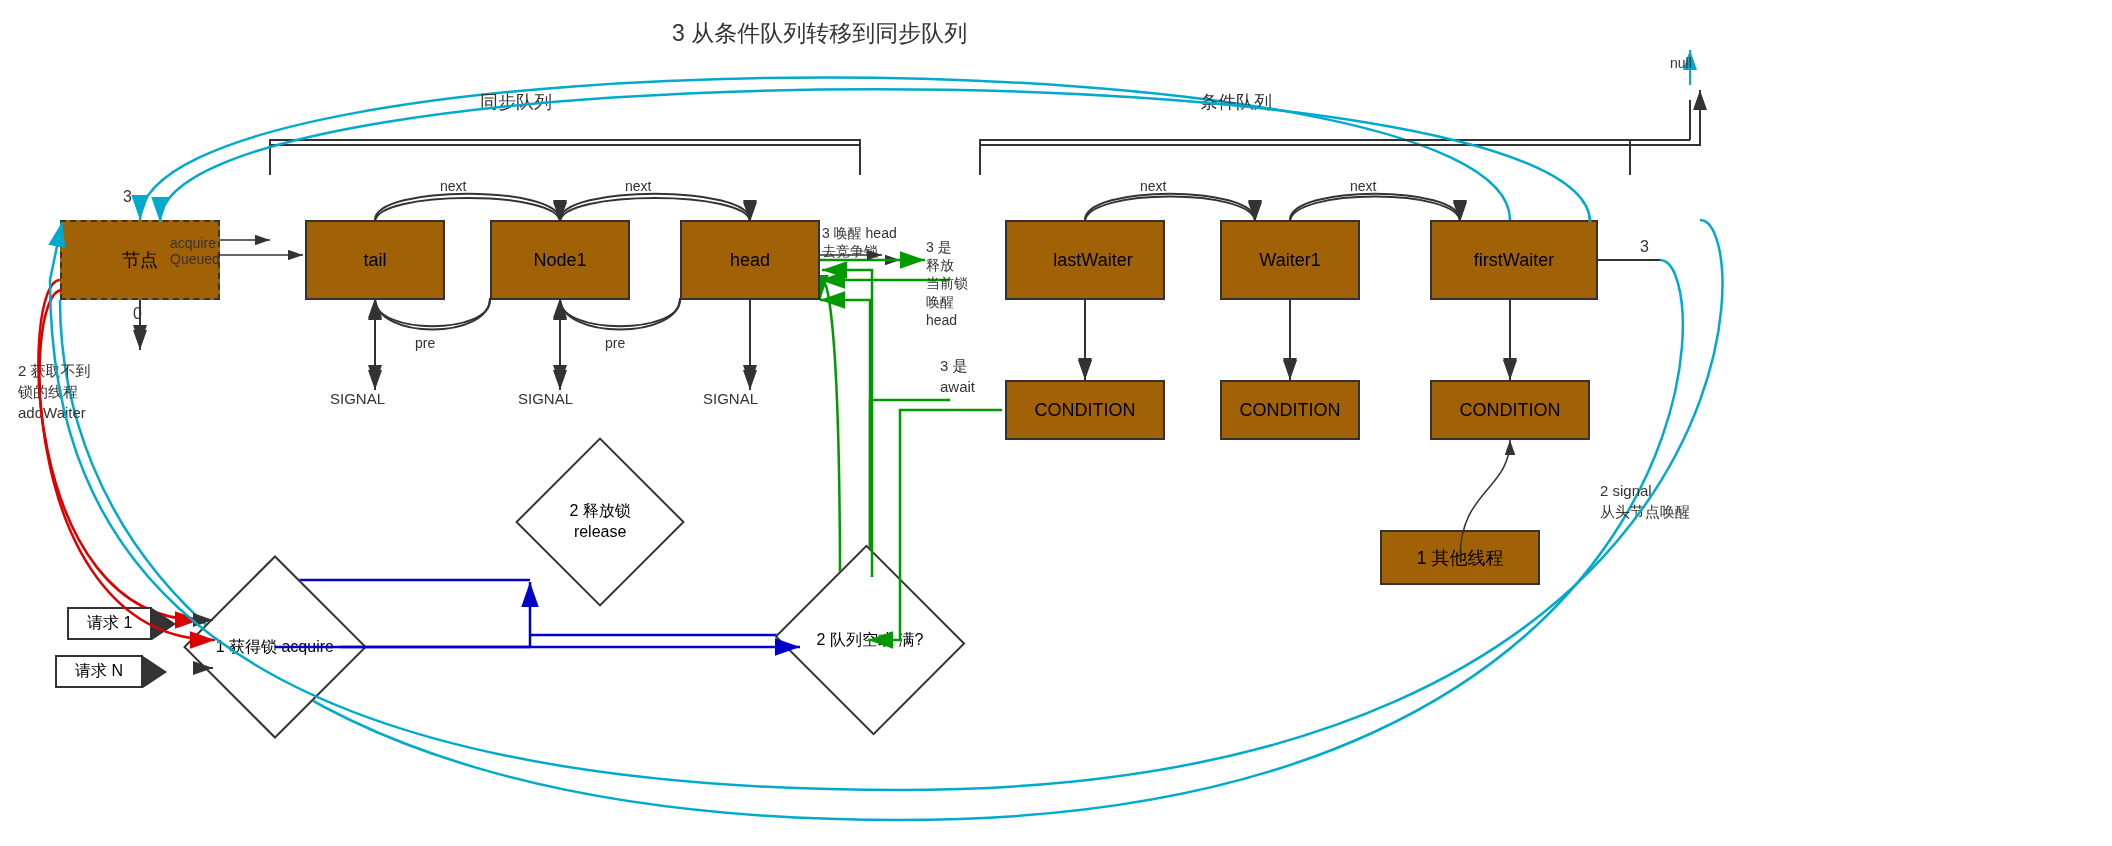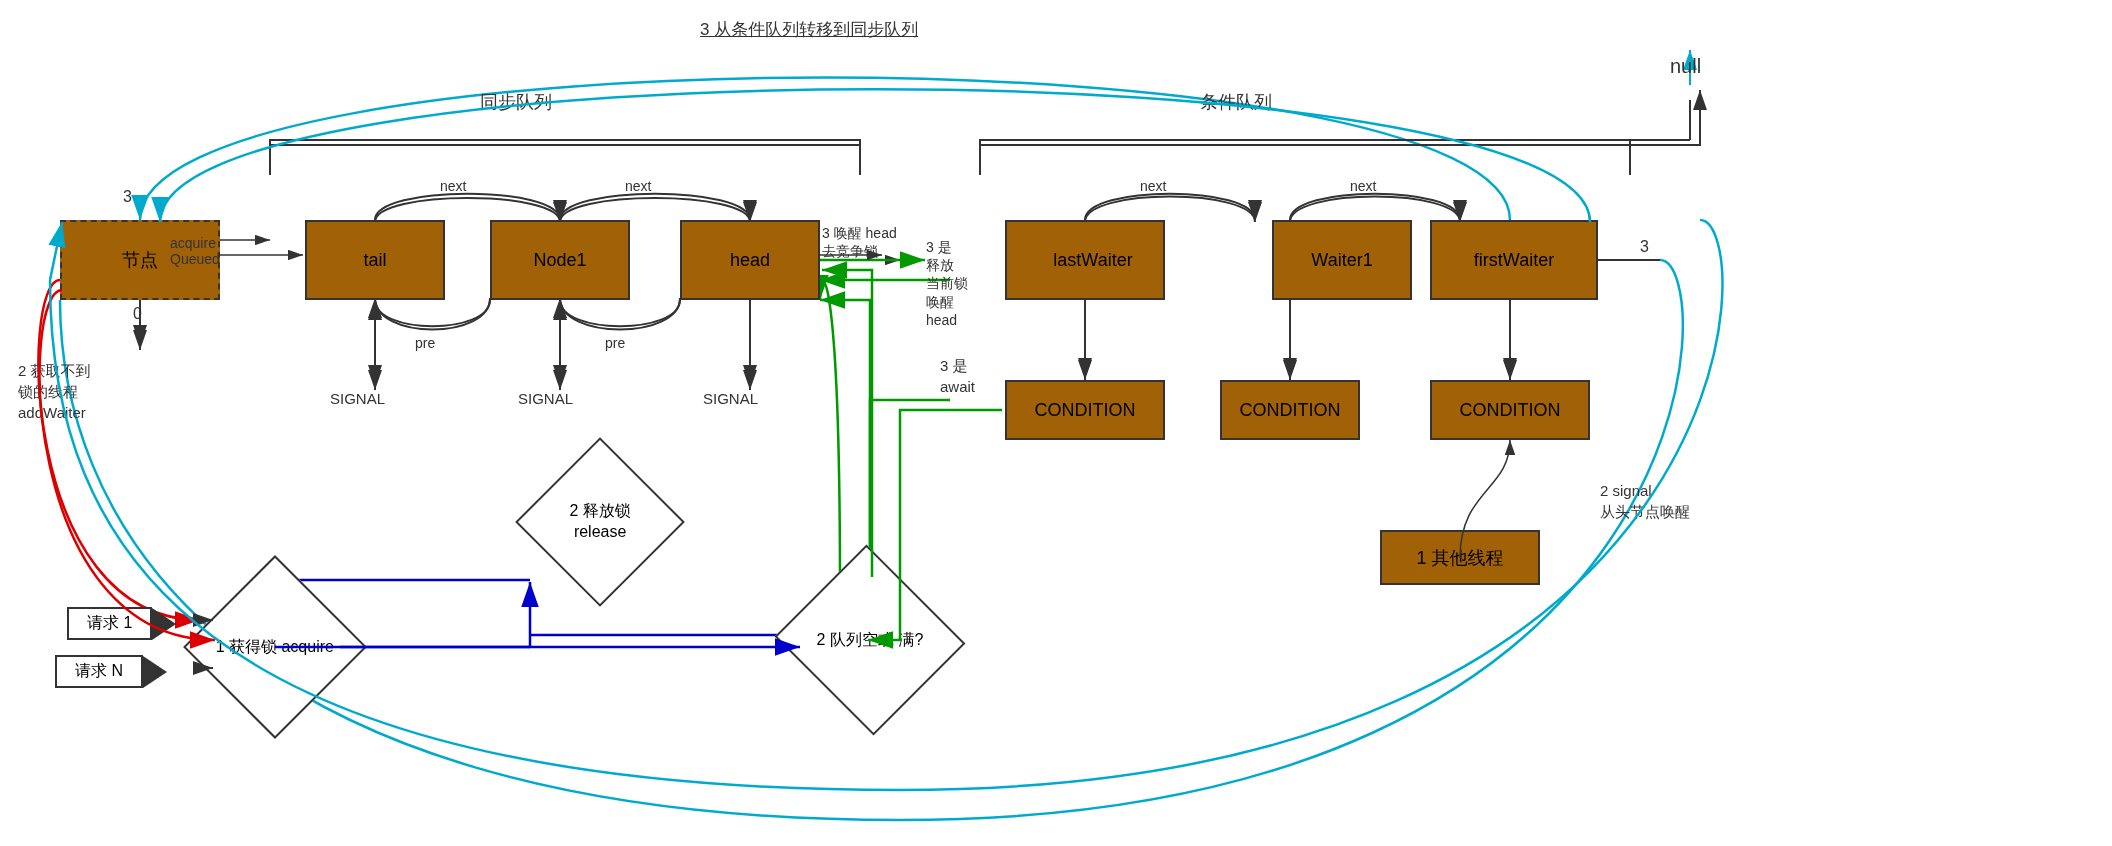--- a/index.html
+++ b/index.html
@@ -152,27 +152,27 @@
   <line x1="1590" y1="260" x2="1660" y2="260" stroke="#333" stroke-width="2"></line>
 
   <path d="M 1660 260 C 1720 260, 1720 820, 900 820 C 200 820, 60 500, 60 300" stroke="#00aacc" stroke-width="2.5" fill="none"></path>
 
   <line x1="820" y1="260" x2="900" y2="260" stroke="#333" stroke-width="1.5" marker-end="url(#arrow-black)"></line>
 
   <path d="M 950 280 C 940 280, 820 280, 820 280" stroke="#009900" stroke-width="2.5" fill="none" marker-end="url(#arrow-green)"></path>
 
 </svg>
 
-<div class="label" style="top:18px; left:700px; font-size:17px;text-decoration:underline;">3 从条件队列转移到同步队列</div>
+<div class="label" style="top:18px; left:672px; font-size:23px;">3 从条件队列转移到同步队列</div>
 
 <div class="label" style="top:90px; left:480px; font-size:18px;">同步队列</div>
 
 <div class="label" style="top:90px; left:1200px; font-size:18px;">条件队列</div>
 
-<div class="label" style="top:55px; left:1670px; font-size:20px;text-align:center;">null</div>
+<div class="label" style="top:55px; left:1670px; font-size:14px;text-align:center;">null</div>
 
 <div class="node-box dashed" style="left:60px; top:220px; width:160px; height:80px;">
   <span>节点</span>
 </div>
 
 <div class="node-box" style="left:305px; top:220px; width:140px; height:80px;">
   <span>tail</span>
 </div>
 
 <div class="node-box" style="left:490px; top:220px; width:140px; height:80px;">
@@ -180,21 +180,21 @@
 </div>
 
 <div class="node-box" style="left:680px; top:220px; width:140px; height:80px;">
   <span>head</span>
 </div>
 
 <div class="node-box" style="left:1005px; top:220px; width:160px; height:80px;padding-left:16px;">
   <span>lastWaiter</span>
 </div>
 
-<div class="node-box" style="left:1272px; top:220px; width:140px; height:80px;">
+<div class="node-box" style="left:1220px; top:220px; width:140px; height:80px;">
   <span>Waiter1</span>
 </div>
 
 <div class="node-box" style="left:1430px; top:220px; width:168px; height:80px;">
   <span>firstWaiter</span>
 </div>
 
 <div class="node-box" style="left:1005px; top:380px; width:160px; height:60px;">
   <span>CONDITION</span>
 </div>

